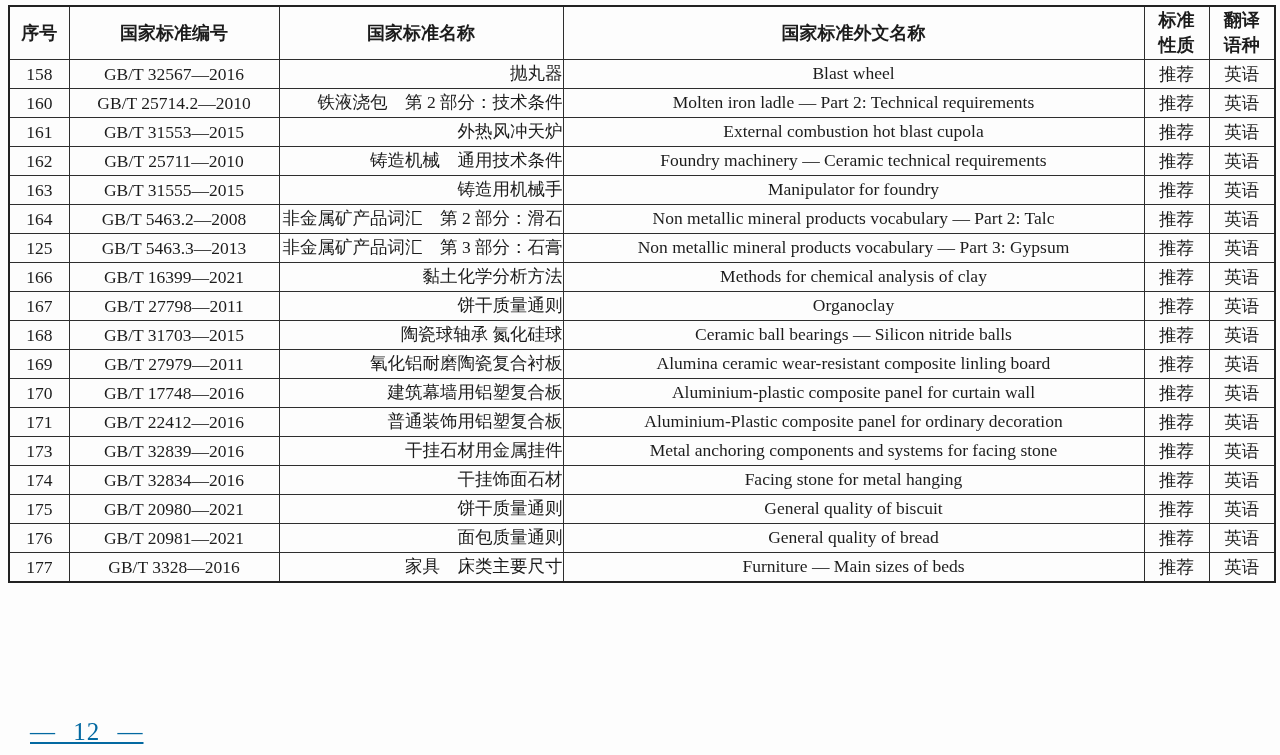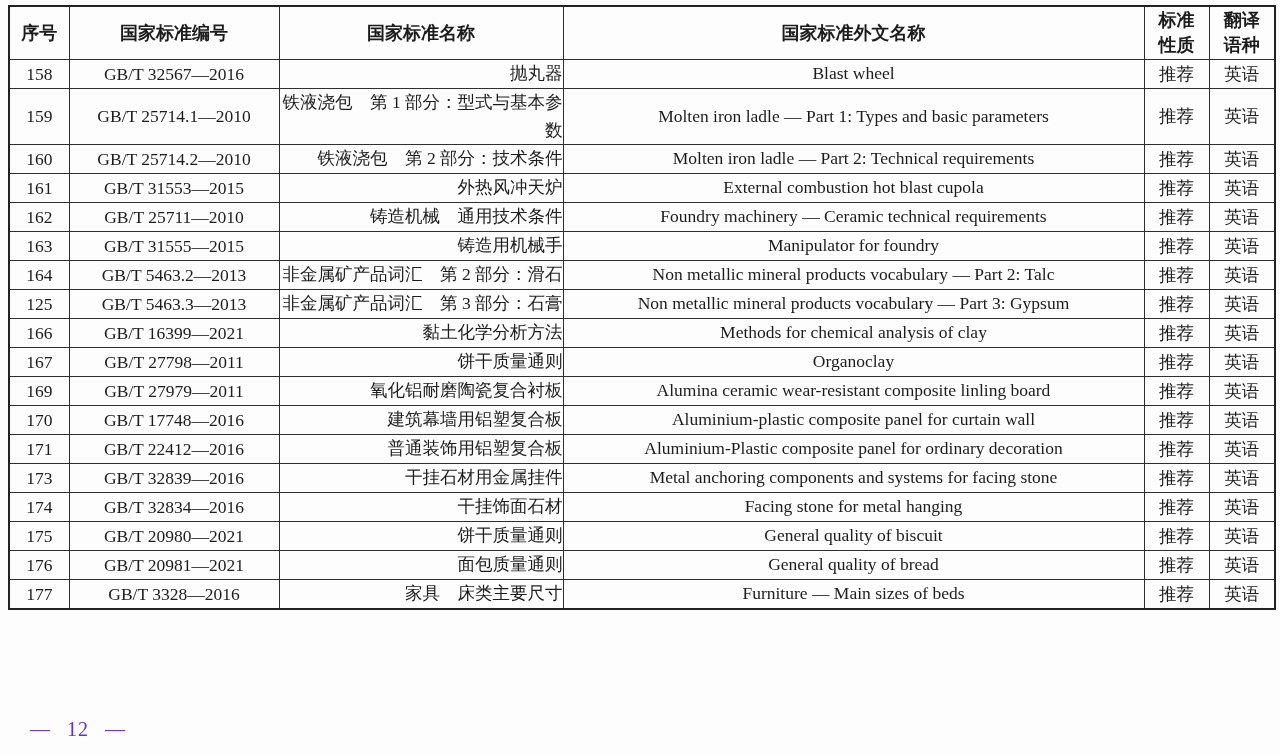--- a/index.html
+++ b/index.html
@@ -57,24 +57,25 @@
     text-align: right;
     padding: 1px 8px 1px 12px;
     line-height: 27.5px;
   }
   td.c-en { padding: 0 6px; line-height: 27.5px; margin-left: 8px; }
   .hdr-two-line span { display: block; line-height: 25px; }
   .footer-pagenum {
     position: absolute;
     left: 30px;
     top: 718px;
-    font-size: 20px;
+    font-size: 25px;
     letter-spacing: 1px;
     word-spacing: 10px;
-    color: #6d28d9;
+    color: #0369a1;
+    text-decoration: underline;
   }
 </style>
 </head>
 <body>
 
 <div class="page">
 
   <table class="standards">
     <colgroup>
       <col class="c1">
@@ -104,28 +105,20 @@
 
     <tr>
         <td class="c-num">158</td>
         <td class="c-code">GB/T 32567—2016</td>
         <td class="c-cn">抛丸器</td>
         <td class="c-en">Blast wheel</td>
         <td class="c-nature">推荐</td>
         <td class="c-lang">英语</td>
       </tr>
         <tr>
-        <td class="c-num">159</td>
-        <td class="c-code">GB/T 25714.1—2010</td>
-        <td class="c-cn">铁液浇包　第 1 部分：型式与基本参数</td>
-        <td class="c-en">Molten iron ladle — Part 1: Types and basic parameters</td>
-        <td class="c-nature">推荐</td>
-        <td class="c-lang">英语</td>
-      </tr>
-        <tr>
         <td class="c-num">160</td>
         <td class="c-code">GB/T 25714.2—2010</td>
         <td class="c-cn">铁液浇包　第 2 部分：技术条件</td>
         <td class="c-en">Molten iron ladle — Part 2: Technical requirements</td>
         <td class="c-nature">推荐</td>
         <td class="c-lang">英语</td>
       </tr>
         <tr>
         <td class="c-num">161</td>
         <td class="c-code">GB/T 31553—2015</td>
@@ -145,21 +138,21 @@
         <tr>
         <td class="c-num">163</td>
         <td class="c-code">GB/T 31555—2015</td>
         <td class="c-cn">铸造用机械手</td>
         <td class="c-en">Manipulator for foundry</td>
         <td class="c-nature">推荐</td>
         <td class="c-lang">英语</td>
       </tr>
         <tr>
         <td class="c-num">164</td>
-        <td class="c-code">GB/T 5463.2—2013</td>
+        <td class="c-code">GB/T 5463.2—2008</td>
         <td class="c-cn">非金属矿产品词汇　第 2 部分：滑石</td>
         <td class="c-en">Non metallic mineral products vocabulary — Part 2: Talc</td>
         <td class="c-nature">推荐</td>
         <td class="c-lang">英语</td>
       </tr>
         <tr>
         <td class="c-num">125</td>
         <td class="c-code">GB/T 5463.3—2013</td>
         <td class="c-cn">非金属矿产品词汇　第 3 部分：石膏</td>
         <td class="c-en">Non metallic mineral products vocabulary — Part 3: Gypsum</td>
@@ -176,20 +169,28 @@
       </tr>
         <tr>
         <td class="c-num">167</td>
         <td class="c-code">GB/T 27798—2011</td>
         <td class="c-cn">饼干质量通则</td>
         <td class="c-en">Organoclay</td>
         <td class="c-nature">推荐</td>
         <td class="c-lang">英语</td>
       </tr>
         <tr>
+        <td class="c-num">168</td>
+        <td class="c-code">GB/T 31703—2015</td>
+        <td class="c-cn">陶瓷球轴承 氮化硅球</td>
+        <td class="c-en">Ceramic ball bearings — Silicon nitride balls</td>
+        <td class="c-nature">推荐</td>
+        <td class="c-lang">英语</td>
+      </tr>
+        <tr>
         <td class="c-num">169</td>
         <td class="c-code">GB/T 27979—2011</td>
         <td class="c-cn">氧化铝耐磨陶瓷复合衬板</td>
         <td class="c-en">Alumina ceramic wear-resistant composite linling board</td>
         <td class="c-nature">推荐</td>
         <td class="c-lang">英语</td>
       </tr>
         <tr>
         <td class="c-num">170</td>
         <td class="c-code">GB/T 17748—2016</td>

